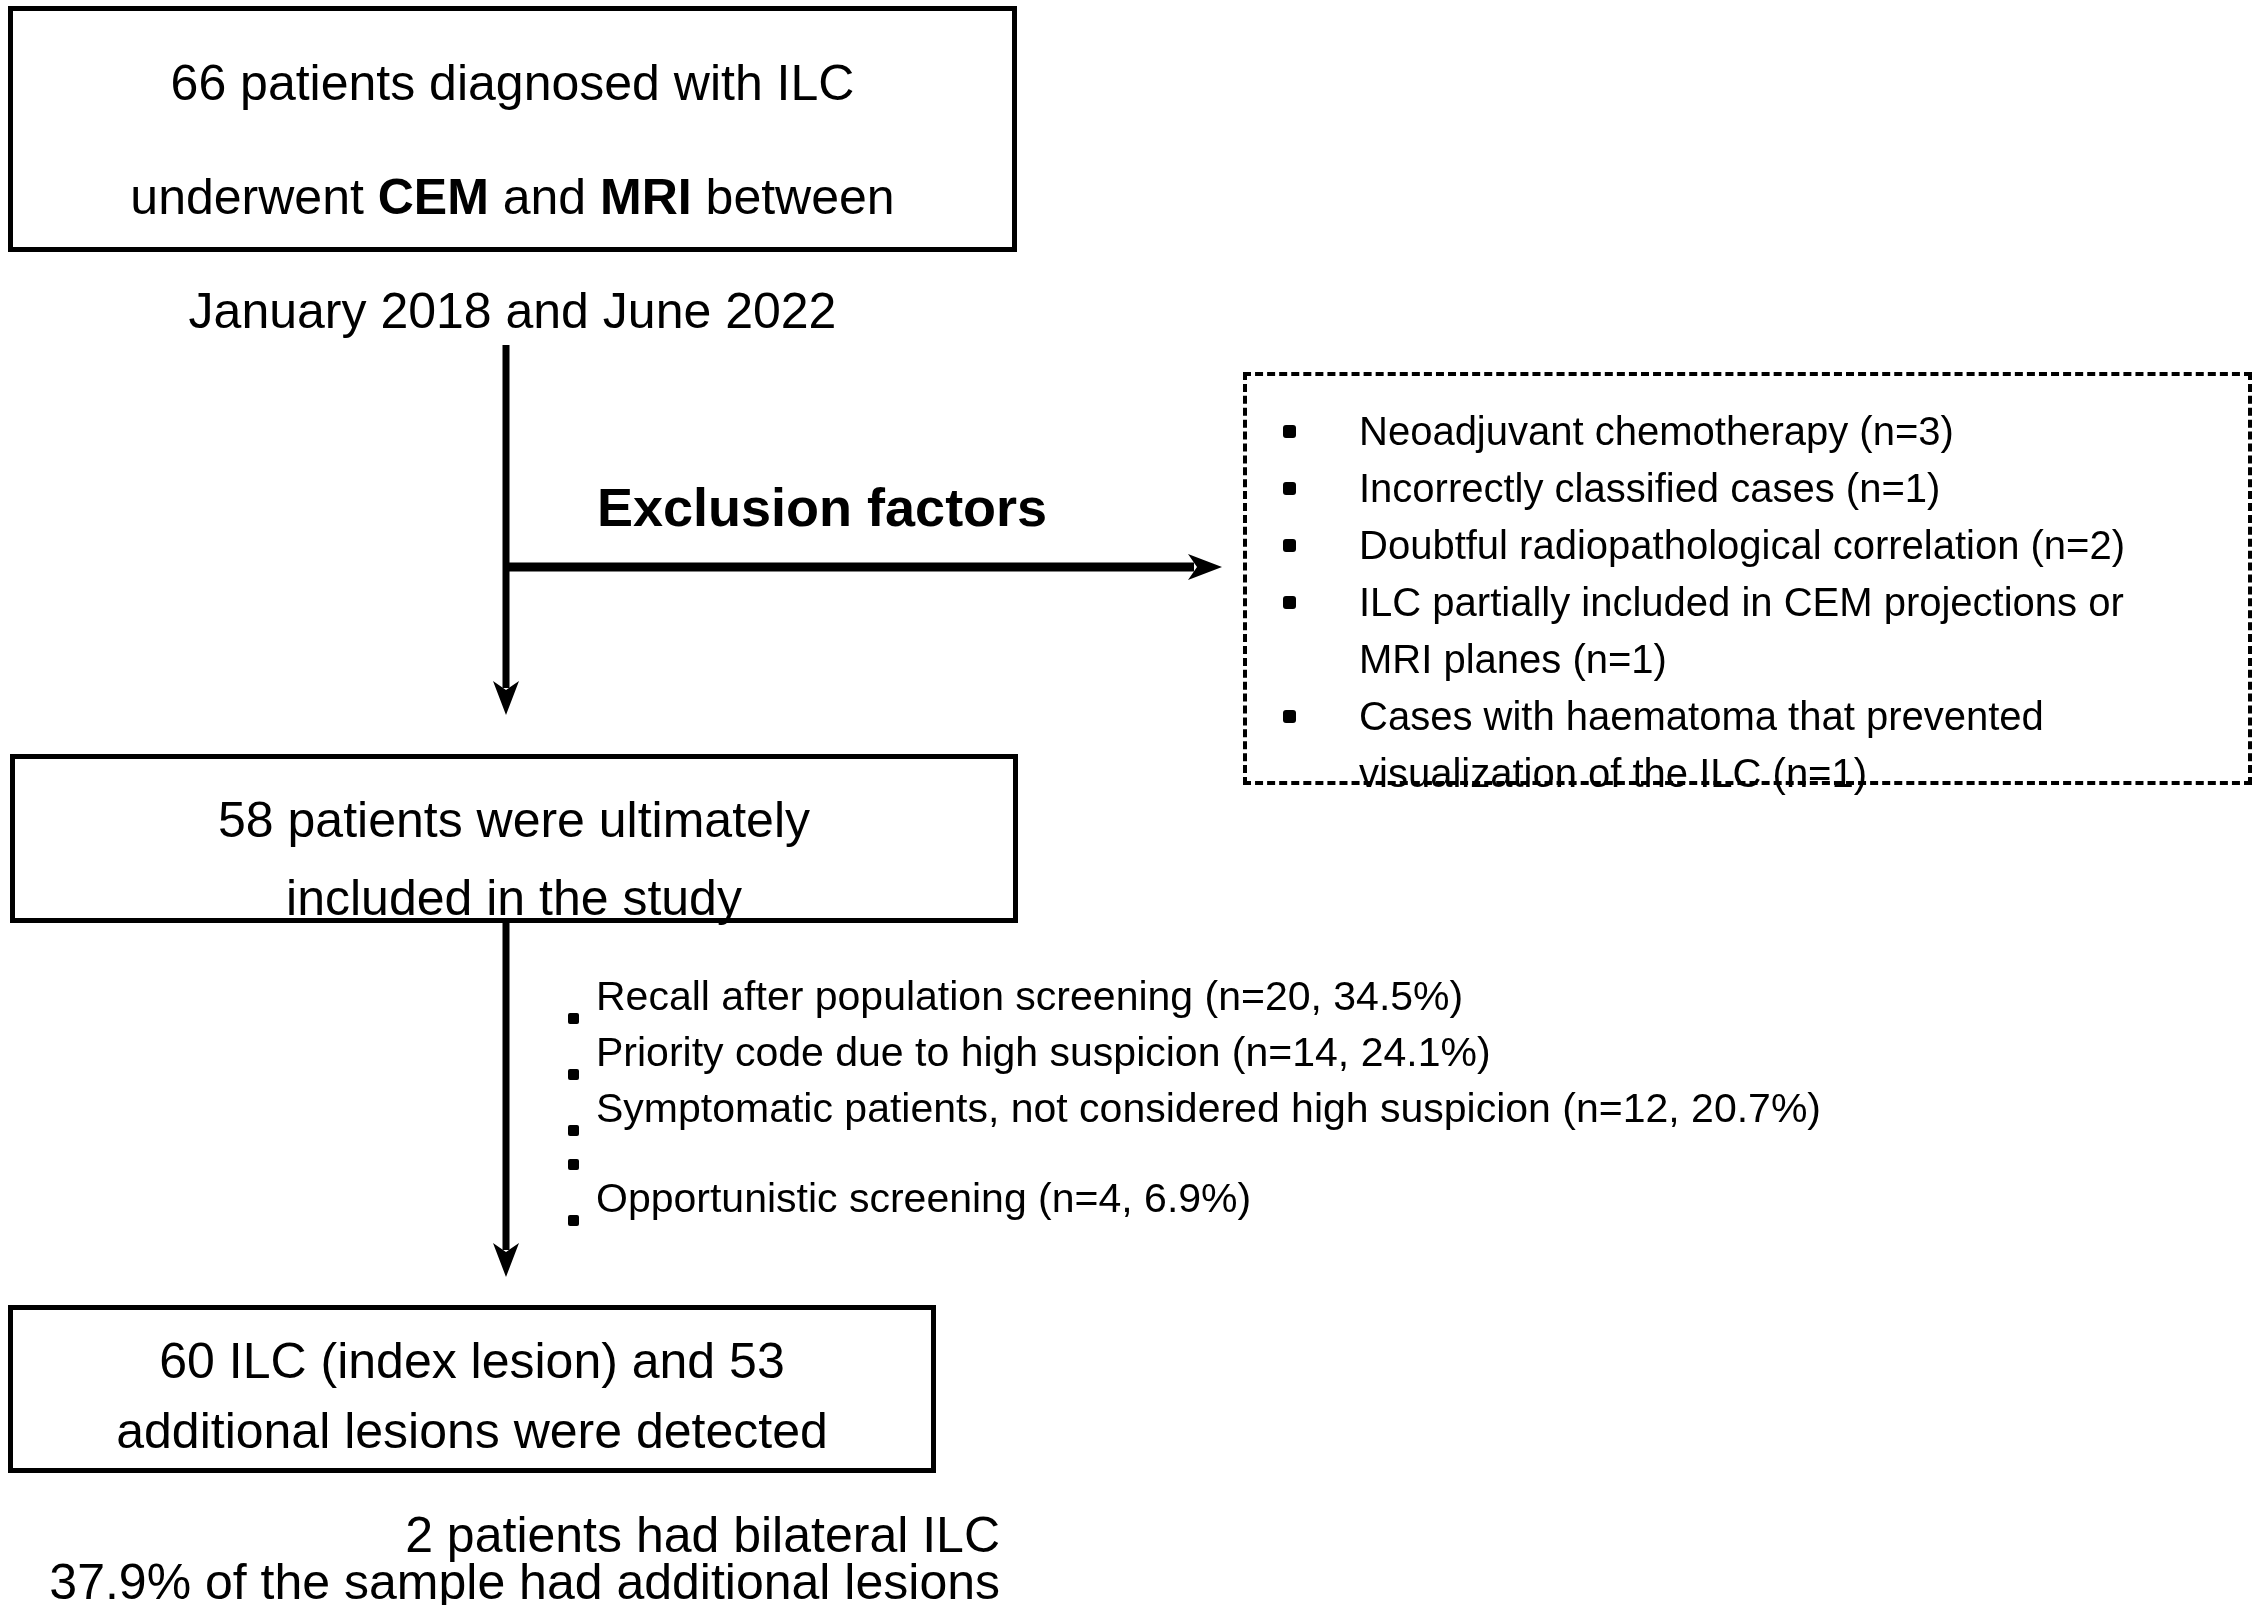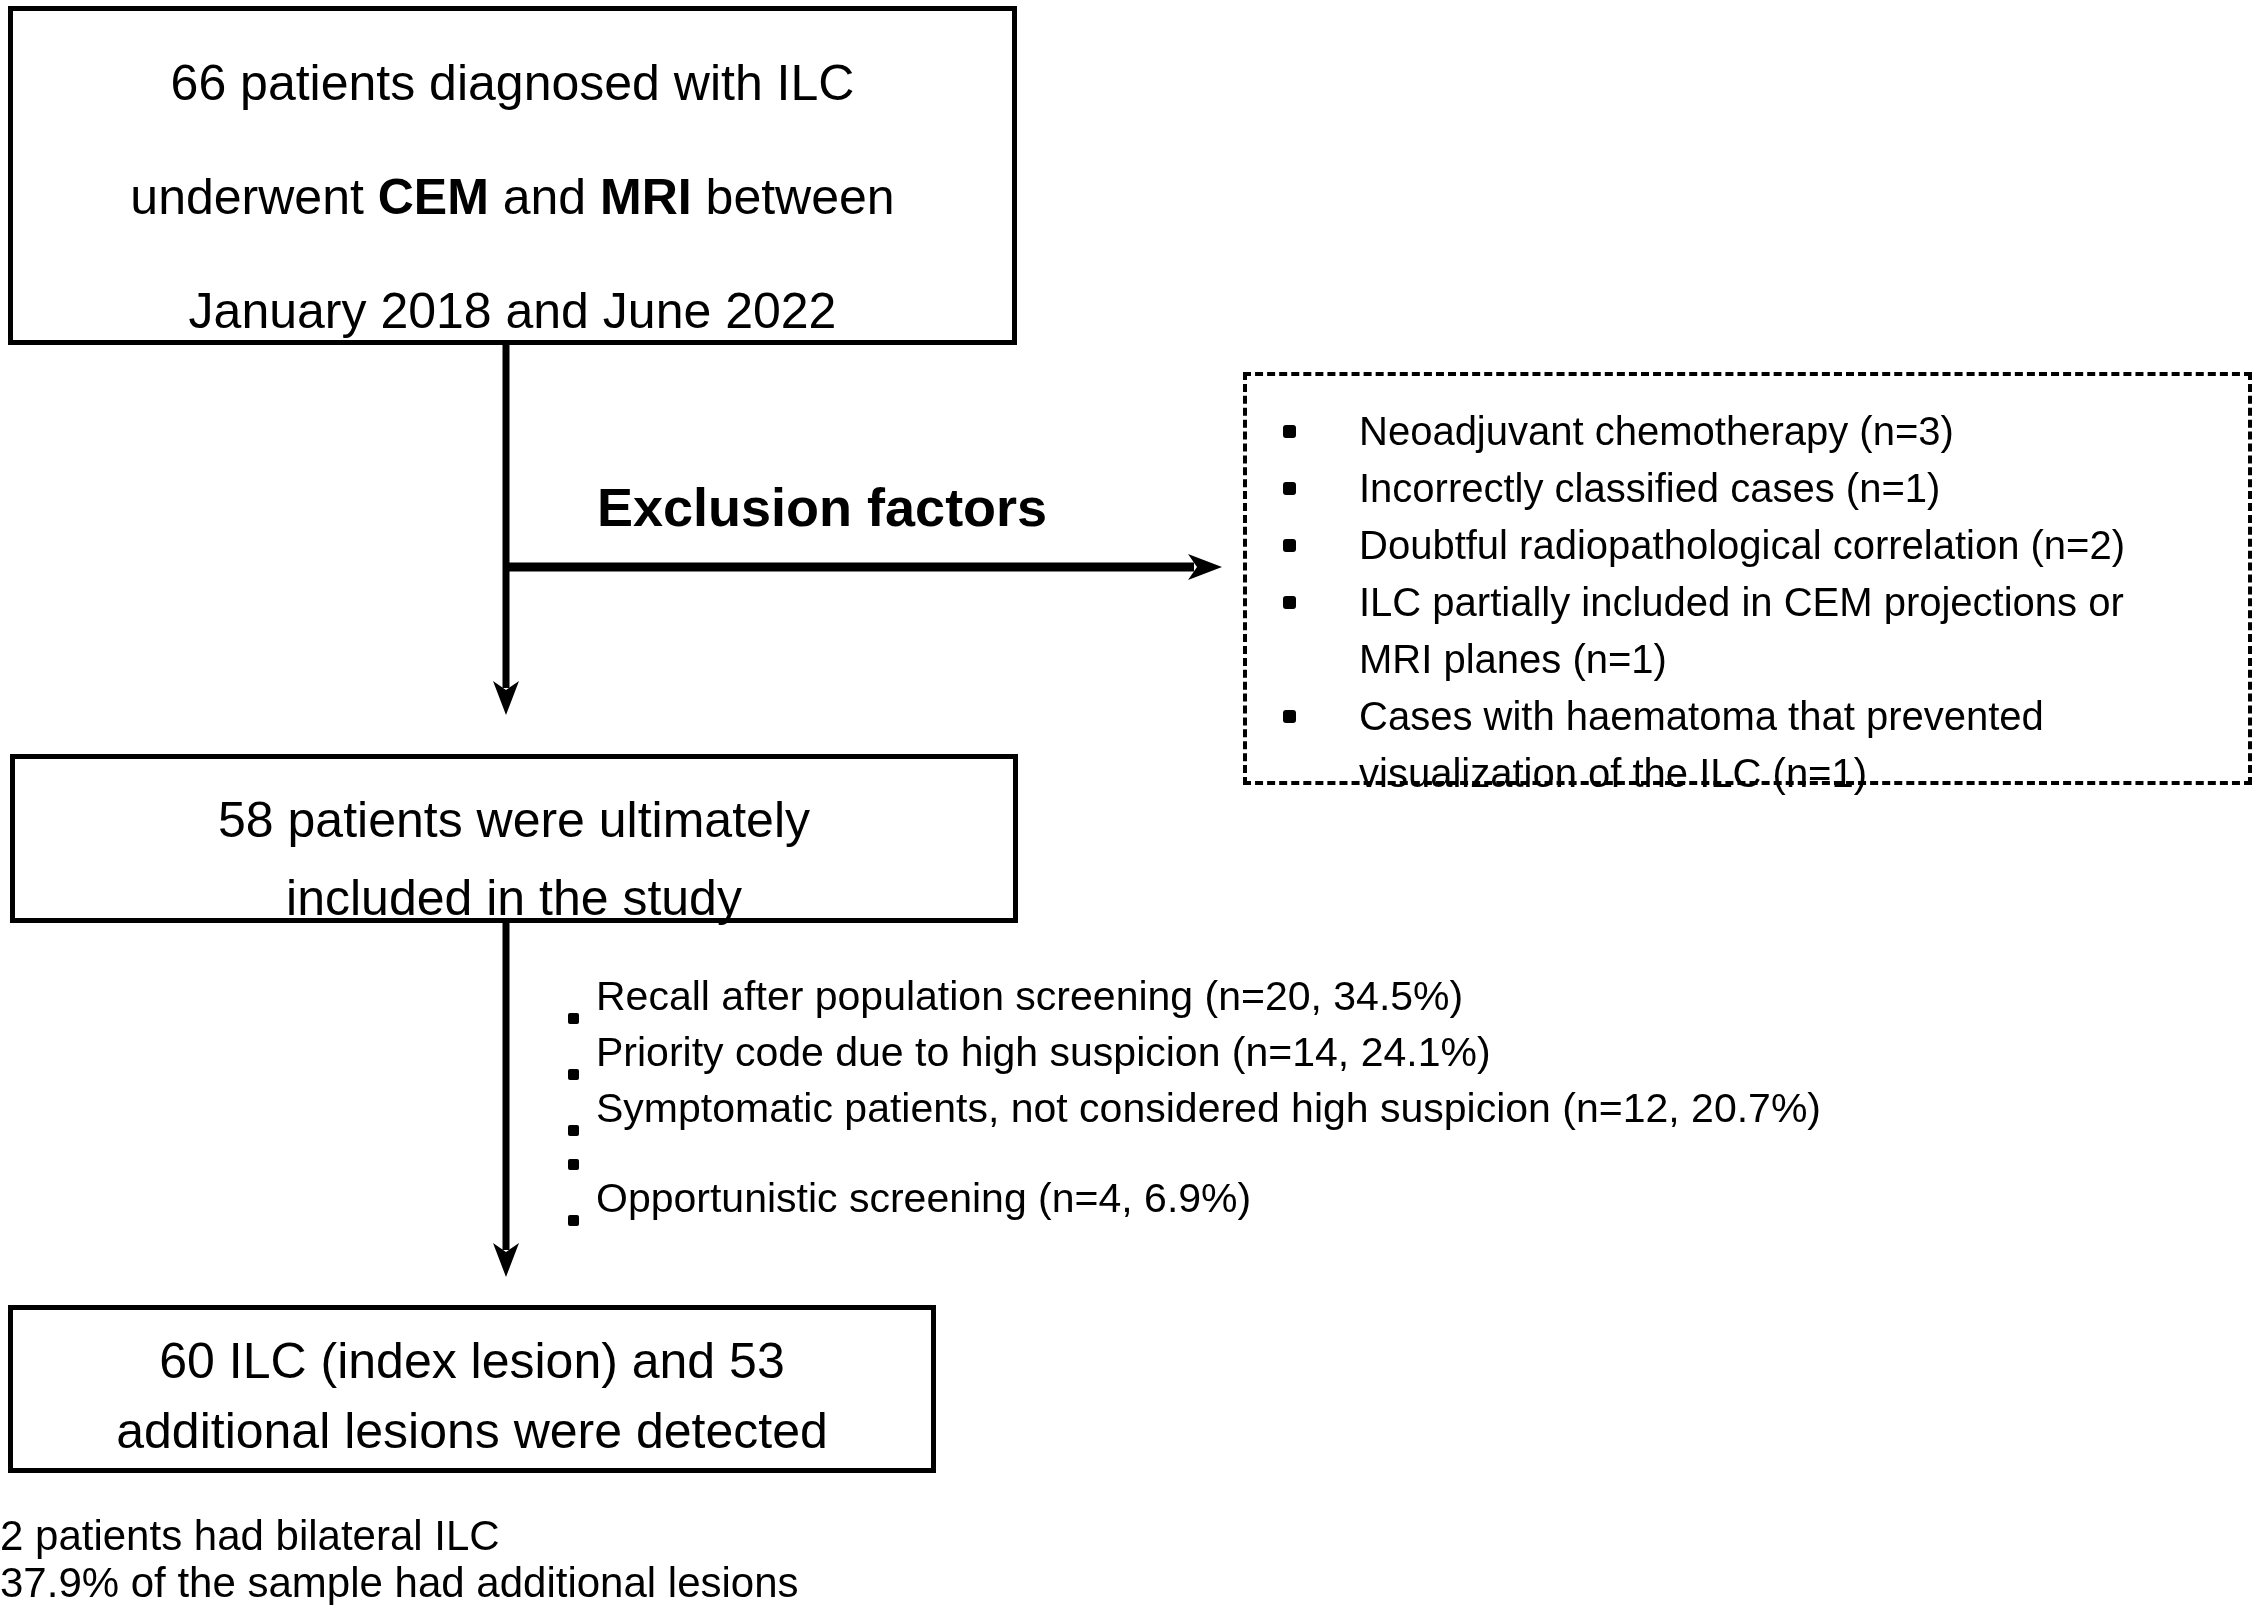--- a/index.html
+++ b/index.html
@@ -13,21 +13,21 @@
   }
   .connectors{position:absolute;left:0;top:0;width:2260px;height:1605px;}
   .node{
     position:absolute;
     border:5px solid #000000;
     background:#ffffff;
     text-align:center;
     box-sizing:border-box;
   }
   .node .nline{white-space:nowrap;}
-  .box1{left:8px;top:6px;width:1009px;height:339px;font-size:50px;padding-top:15px;}
+  .box1{left:8px;top:6px;width:1009px;height:246px;font-size:50px;padding-top:15px;}
   .box1 .nline{line-height:114px;}
   .box2{left:10px;top:754px;width:1008px;height:169px;font-size:50px;padding-top:18px;}
   .box2 .nline{line-height:70px;margin-top:8px;}
   .box3{left:8px;top:1305px;width:928px;height:168px;font-size:50px;padding-top:16px;}
   .box3 .nline{line-height:70px;}
   .exclusion-label{
     position:absolute;left:597px;top:476px;
     font-size:54px;font-weight:bold;white-space:nowrap;
   }
   .dashed-box{
@@ -51,21 +51,21 @@
   .referral-list li{
     display:flex;align-items:flex-end;
     font-size:41px;line-height:56px;white-space:nowrap;
   }
   .referral-list .bullet{
     flex:0 0 11px;width:11px;height:11px;border-radius:2px;
     background:#000000;margin:23px 17px 0 0;
   }
   .footnote{
     position:absolute;left:0;top:1512px;width:1000px;
-    text-align:left;font-size:42px;line-height:47px;
+    text-align:right;font-size:50px;line-height:47px;
   }
 </style>
 </head>
 <body>
 
 <div class="canvas">
 
   <svg class="connectors" viewBox="0 0 2260 1605" xmlns="http://www.w3.org/2000/svg">
     <g>
       <line x1="506" y1="345" x2="506" y2="688" stroke="#000000" stroke-width="7"></line>

